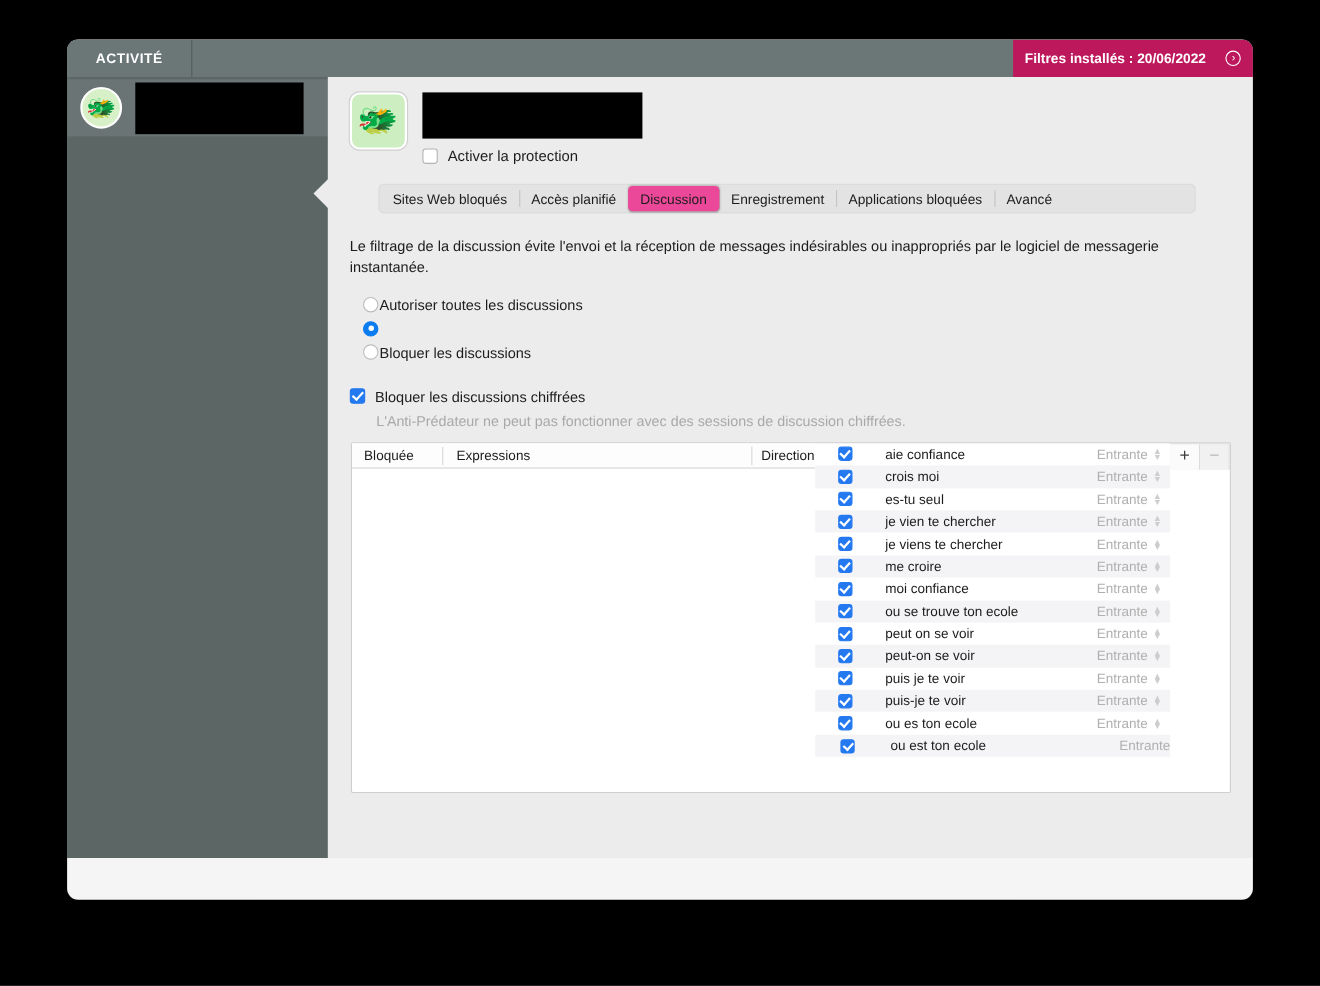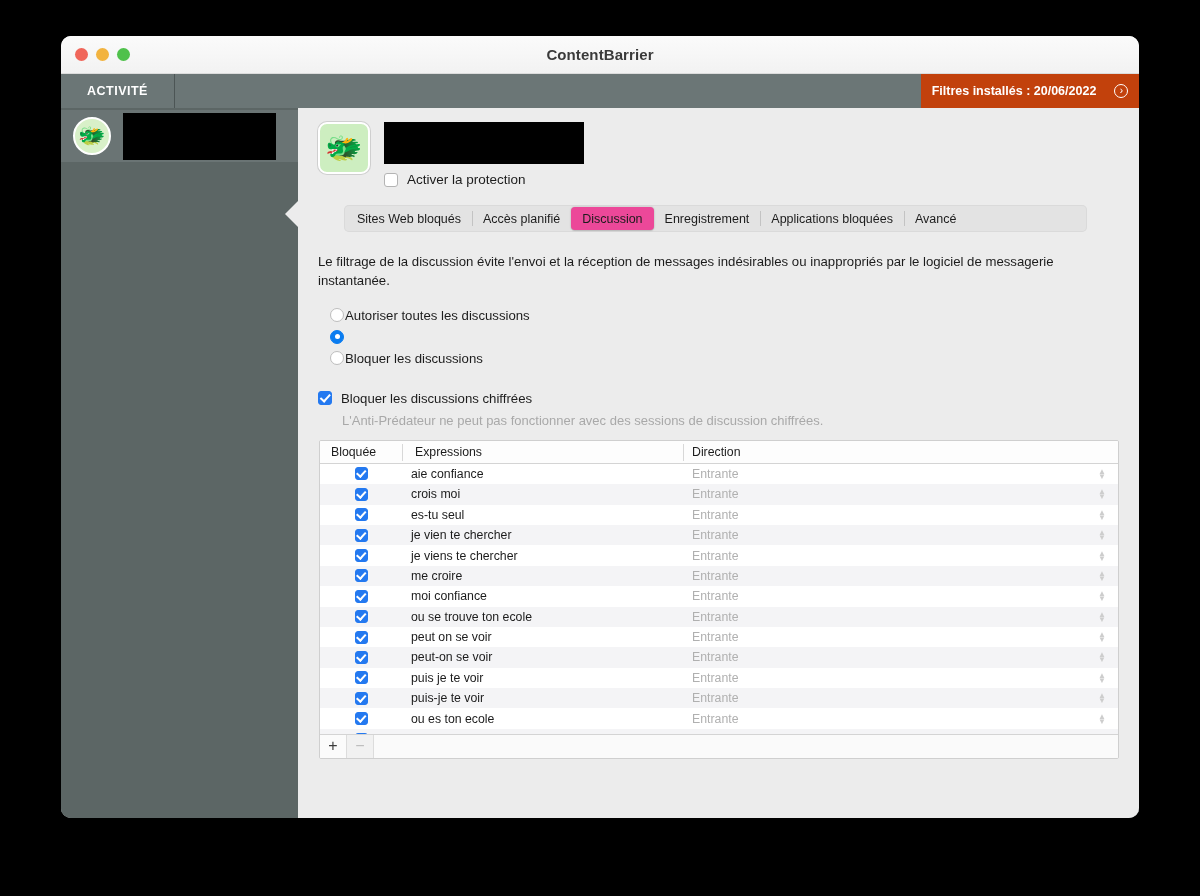--- a/index.html
+++ b/index.html
@@ -60,21 +60,21 @@
     cursor: default;
   }
   .topbar-tab.wide { width: 166px; }
   .topbar-tab.active {
     background: #2c3432;
     color: #e9c56a;
   }
   #topbar-filler { flex: 1; background: #6b7676; }
   #filters-badge {
     width: 218px;
-    background: #c2410c;
+    background: #be185d;
     color: #ffffff;
     display: flex; align-items: center; justify-content: center;
     gap: 18px;
     font-size: 12.5px; font-weight: bold;
     cursor: default;
   }
   #filters-badge .arrow-circle {
     width: 14px; height: 14px; border-radius: 50%;
     border: 1.4px solid #ffffff;
     display: inline-flex; align-items: center; justify-content: center;
@@ -253,21 +253,21 @@
     color: #a9a9a9;
   }
 
   
   #table-wrap {
     margin: 12px 0 0 1px;
     width: 800px; height: 319px;
     background: #ffffff;
     border: 1px solid #cfcfcf;
     border-radius: 2px;
-    display: flex; flex-direction: column;
+    display: flex; 
     overflow: hidden;
   }
   #thead {
     height: 23px;
     flex: none;
     display: flex;
     align-items: center;
     background: #fdfdfd;
     border-bottom: 1px solid #d4d4d4;
     font-size: 12.3px;
@@ -322,28 +322,20 @@
     cursor: pointer;
   }
   .foot-btn.disabled { color: #bcbcbc; background: #f1f1f1; }
   #foot-rest { flex: 1; background: #fafafa; }
 </style>
 </head>
 <body>
 
 <div id="window">
 
-  <div id="titlebar">
-    <div id="traffic">
-      <div class="light red"></div>
-      <div class="light yellow"></div>
-      <div class="light green"></div>
-    </div>
-    <div id="win-title">ContentBarrier</div>
-  </div>
 
   <div id="topbar">
     <div class="topbar-tab">ACTIVITÉ</div>
     <div id="topbar-filler"></div>
     <div id="filters-badge">
       <span>Filtres installés : 20/06/2022</span>
       <span class="arrow-circle">›</span>
     </div>
   </div>
 

